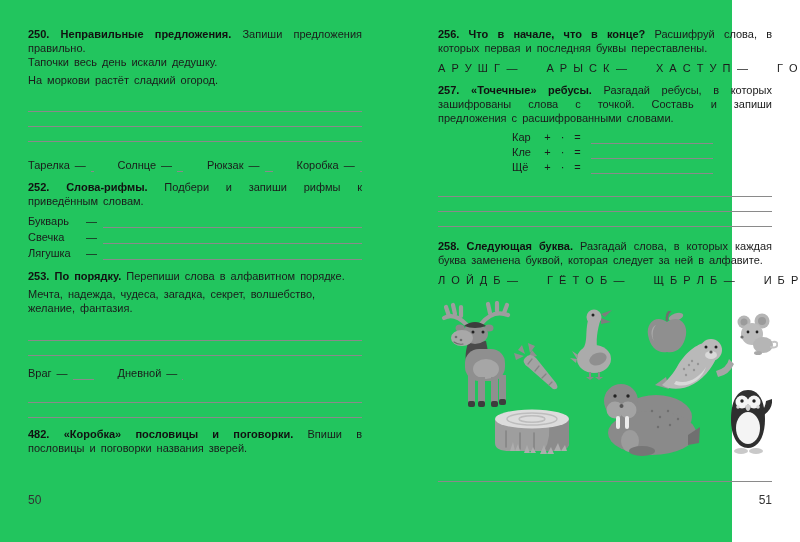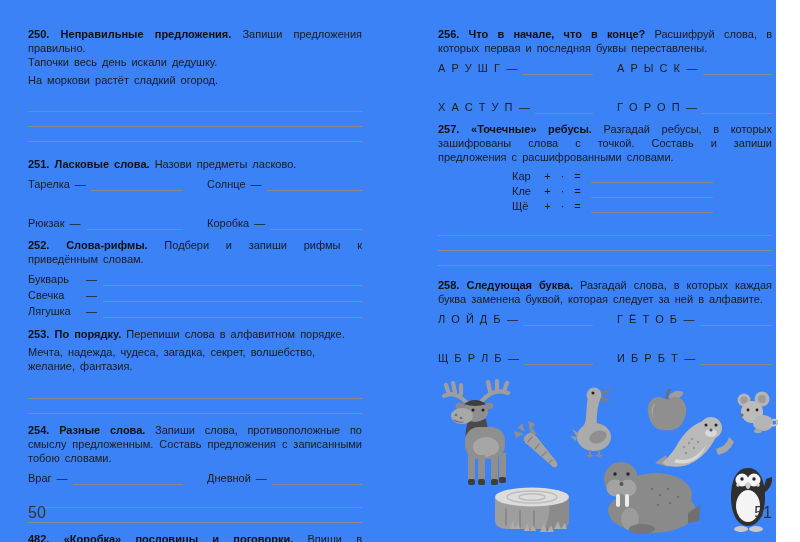--- a/index.html
+++ b/index.html
@@ -1,45 +1,45 @@
 <!DOCTYPE html>
 <html><head>
 <meta charset="utf-8">
 <style>
   html,body{margin:0;padding:0;background:#ffffff;width:800px;height:542px;overflow:hidden;
     font-family:"Liberation Sans","DejaVu Sans",sans-serif;color:#1b1b1b;}
-  .spread{position:relative;width:732px;height:542px;background:#3b82f6;padding-left:44px;}
+  .spread{position:relative;width:732px;height:542px;background:#22c55e;}
   .page{position:absolute;top:0;width:334px;height:542px;font-size:11px;line-height:14px;}
   .page.left{left:28px;}
   .page.right{left:438px;}
   .page-inner{padding-top:27px;}
   .ex-head{text-align:justify;margin:0;word-spacing:2px;}
   .ex-head .b{font-weight:bold;color:#111;}
   .bodytext{margin:4px 0 0;word-spacing:2px;text-align:left;}
   .wline{height:14px;border-bottom:1px solid #8a8a8a;}
   .wline-block{margin-top:9px;}
   .blank{border-bottom:1px solid #8a8a8a;height:13px;}
-  .pair-grid{display:grid;grid-template-columns:1fr 1fr;column-gap:16px;margin-top:5px;row-gap:0;gap:24px;}
+  .pair-grid{display:grid;grid-template-columns:1fr 1fr 1fr 1fr;column-gap:16px;margin-top:5px;row-gap:0;gap:24px;}
   .cell{display:flex;align-items:flex-end;height:15px;}
   .cell .lbl{white-space:nowrap;}
   .cell .dash{margin:0 5px;}
   .cell .blank{flex:1;}
   .rhyme-row{display:flex;height:15px;margin-top:1px;}
   .rhyme-row .lbl{width:58px;white-space:nowrap;}
   .rhyme-row .dash{margin:0 6px 0 0;}
   .rhyme-row .blank{flex:1;}
   .letters .lbl{letter-spacing:1.5px;}
   .rebus{margin:4px 0 0 74px;}
   .rebus-row{display:flex;align-items:flex-end;height:15px;}
   .rebus-row .word{width:28px;}
   .rebus-row .sym{width:15px;text-align:center;}
   .rebus-row .blank{width:122px;margin-left:6px;}
   .proverbs{margin-top:5px;}
   .proverb-row{display:flex;align-items:flex-end;height:15px;word-spacing:2px;}
-  .pnum{position:absolute;top:506px;font-size:16px;color:#333;}
+  .pnum{position:absolute;top:493px;font-size:12px;color:#333;}
   .pnum.l{left:0;}
   .pnum.r{right:0;}
   .illos{position:relative;height:166px;margin-top:4px;}
   .illo{position:absolute;}
   .mt6{margin-top:6px;}
   .mt8{margin-top:8px;}
   .mt9{margin-top:9px;}
   .mt12{margin-top:12px;}
   .mt15{margin-top:15px;}
 </style>
@@ -56,21 +56,20 @@
         <p class="bodytext" style="margin-top:0">Тапочки весь день искали дедушку.</p>
         <p class="bodytext">На моркови растёт сладкий огород.</p>
         <div class="wline-block" style="margin-top:10px">
           <div class="wline"></div>
           <div class="wline"></div>
           <div class="wline"></div>
         </div>
       </section>
 
       <section class="mt15">
-        <p class="ex-head"><span class="b">251.</span> <span class="b">Ласковые слова.</span> <span>Назови предметы ласково.</span></p>
         <div class="pair-grid">
           <div class="cell">
               <span class="lbl">Тарелка</span>
               <span class="dash">—</span>
               <span class="blank"></span>
             </div>
           <div class="cell">
               <span class="lbl">Солнце</span>
               <span class="dash">—</span>
               <span class="blank"></span>
@@ -112,21 +111,20 @@
       <section class="mt8">
         <p class="ex-head"><span class="b">253.</span> <span class="b">По порядку.</span> <span>Перепиши слова в алфавитном порядке.</span></p>
         <p class="bodytext" style="max-width:300px">Мечта, надежда, чудеса, загадка, секрет, волшебство, желание, фантазия.</p>
         <div class="wline-block" style="margin-top:11px">
           <div class="wline"></div>
           <div class="wline"></div>
         </div>
       </section>
 
       <section class="mt9">
-        <p class="ex-head"><span class="b">254.</span> <span class="b">Разные слова.</span> <span>Запиши слова, противоположные по смыслу предложенным. Составь предложения с записанными тобою словами.</span></p>
         <div class="pair-grid">
           <div class="cell">
               <span class="lbl">Враг</span>
               <span class="dash">—</span>
               <span class="blank"></span>
             </div>
           <div class="cell">
               <span class="lbl">Дневной</span>
               <span class="dash">—</span>
               <span class="blank"></span>

